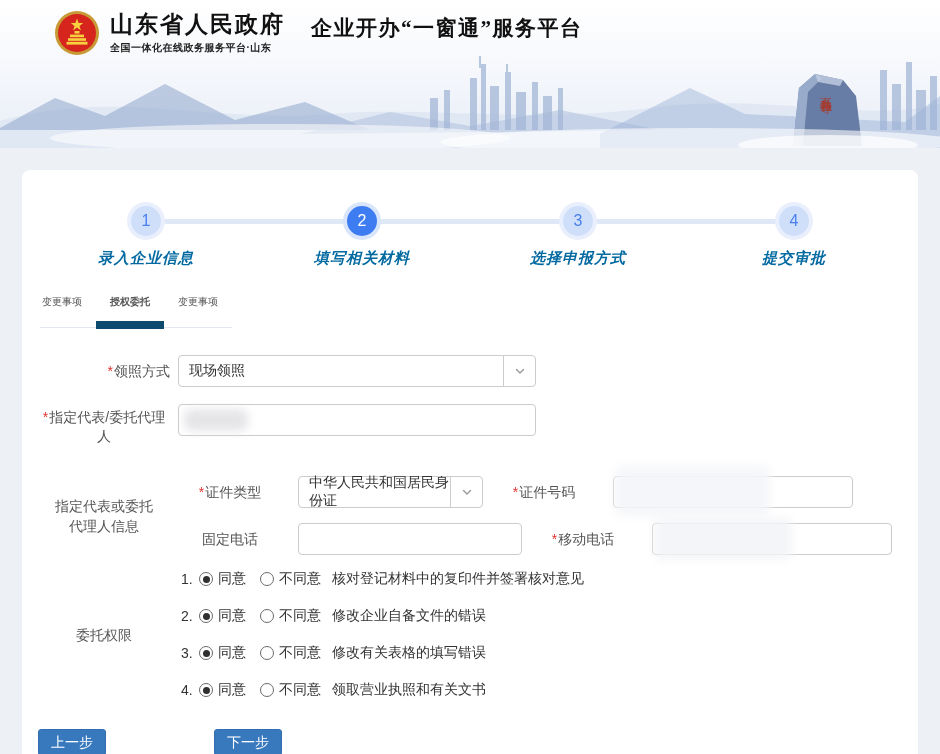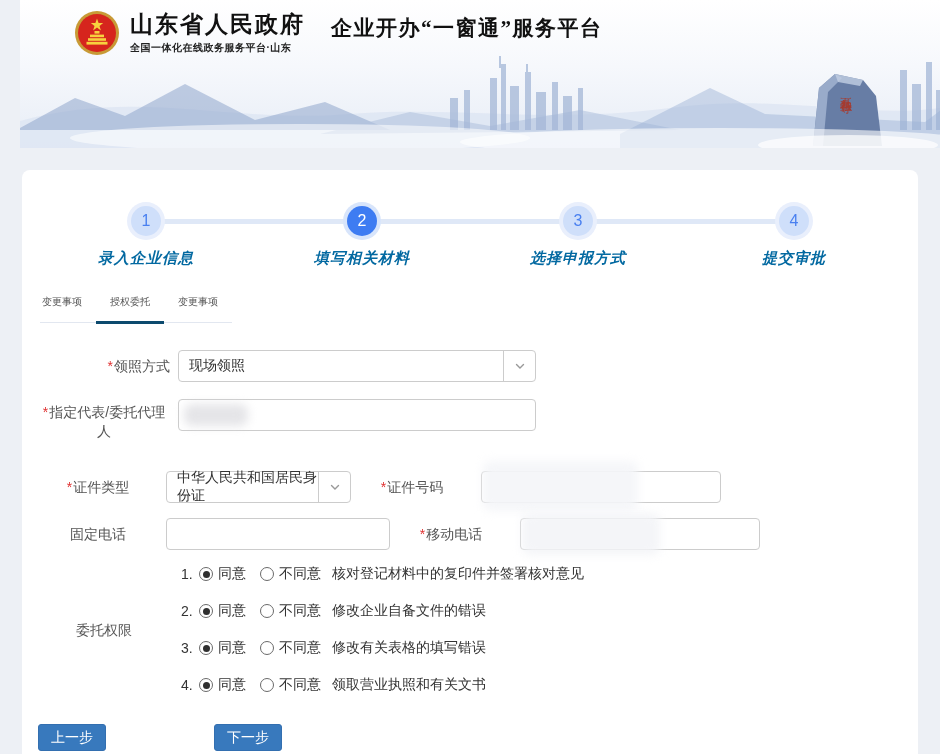--- a/index.html
+++ b/index.html
@@ -8,21 +8,20 @@
     width: 940px; height: 754px; overflow: hidden; position: relative;
     background: #edf0f5;
     font-family: "Liberation Sans", sans-serif;
     color: #333;
   }
 
   
   .header {
     position: relative; height: 148px; overflow: hidden;
     background: linear-gradient(180deg, #ffffff 0%, #f6f8fc 45%, #e7edf6 100%);
-    margin-left: 20px;
   }
   .header-art { position: absolute; left: 0; bottom: 0; }
   .brand { position: absolute; top: 10px; left: 54px; display: flex; align-items: flex-start; }
   .brand-text { margin-left: 10px; }
   .gov-name { font-size: 23px; font-weight: bold; color: #111; letter-spacing: 2px; line-height: 28px; }
   .gov-sub  { font-size: 10px; font-weight: bold; color: #222; margin-top: 3px; letter-spacing: .5px; }
   .platform-title {
     position: absolute; left: 311px; top: 14px;
     font-family: Liberation Serif, serif;
     font-size: 21px; font-weight: bold; color: #101010; letter-spacing: 1.5px;
@@ -47,21 +46,21 @@
     display: flex; align-items: center; justify-content: center;
     font-size: 16px; box-shadow: 0 0 0 4px #e9effc;
   }
   .step.active .step-dot { background: #3e7cf2; color: #fff; box-shadow: 0 0 0 4px #d8e5fb; }
   .step-label { margin-top: 13px; font-size: 15px; font-weight: bold; font-style: italic; color: #0369a1; letter-spacing: 1px; text-align: center; }
 
   
   .tabs { display: flex; width: fit-content; margin: 27px 0 0 2px; border-bottom: 1px solid #e2e7f0; }
   .tab { padding: 0 14px 12px; font-size: 10px; color: #555; cursor: pointer; }
   .tab:first-child { padding-left: 2px; }
-  .tab.active { border-bottom: 3px solid #0c4a6e; margin-bottom: -2px; }
+  .tab.active { border-bottom: 8px solid #0c4a6e; margin-bottom: -2px; font-weight: bold; }
 
   
   .form { margin-top: 27px; font-size: 14px; color: #555; }
   .row { display: flex; margin-bottom: 17px; }
   .lbl { width: 132px; text-align: right; line-height: 32px; flex: none; }
   .lbl.multiline { line-height: 19px; padding-top: 4px; text-align: center; }
   .req { color: #e03131; margin-right: 1px; }
   .ctl-gap { width: 8px; flex: none; }
 
   .select {
@@ -223,20 +222,24 @@
         <span>人</span>
       </div>
       <div class="ctl-gap"></div>
       <div class="input-wrap">
         <input class="txt" type="text" style="">
         <span class="redact a"></span>
       </div>
     </div>
 
     <div class="grid2 info">
+      <div class="group-lbl">
+        <span>指定代表或委托</span><br>
+        <span>代理人信息</span>
+      </div>
       <div class="grid2-rows">
         <div class="frow">
           <div class="sub-lbl"><span class="req">*</span><span>证件类型</span></div>
           <div class="select sm">
             <div class="val">中华人民共和国居民身份证</div>
             <div class="chev">
               <svg width="12" height="12" viewBox="0 0 12 12">
                   <path d="M2.5 4.5 L6 8 L9.5 4.5" stroke="#999" stroke-width="1.4" fill="none" stroke-linecap="round"></path>
                 </svg>
             </div>

